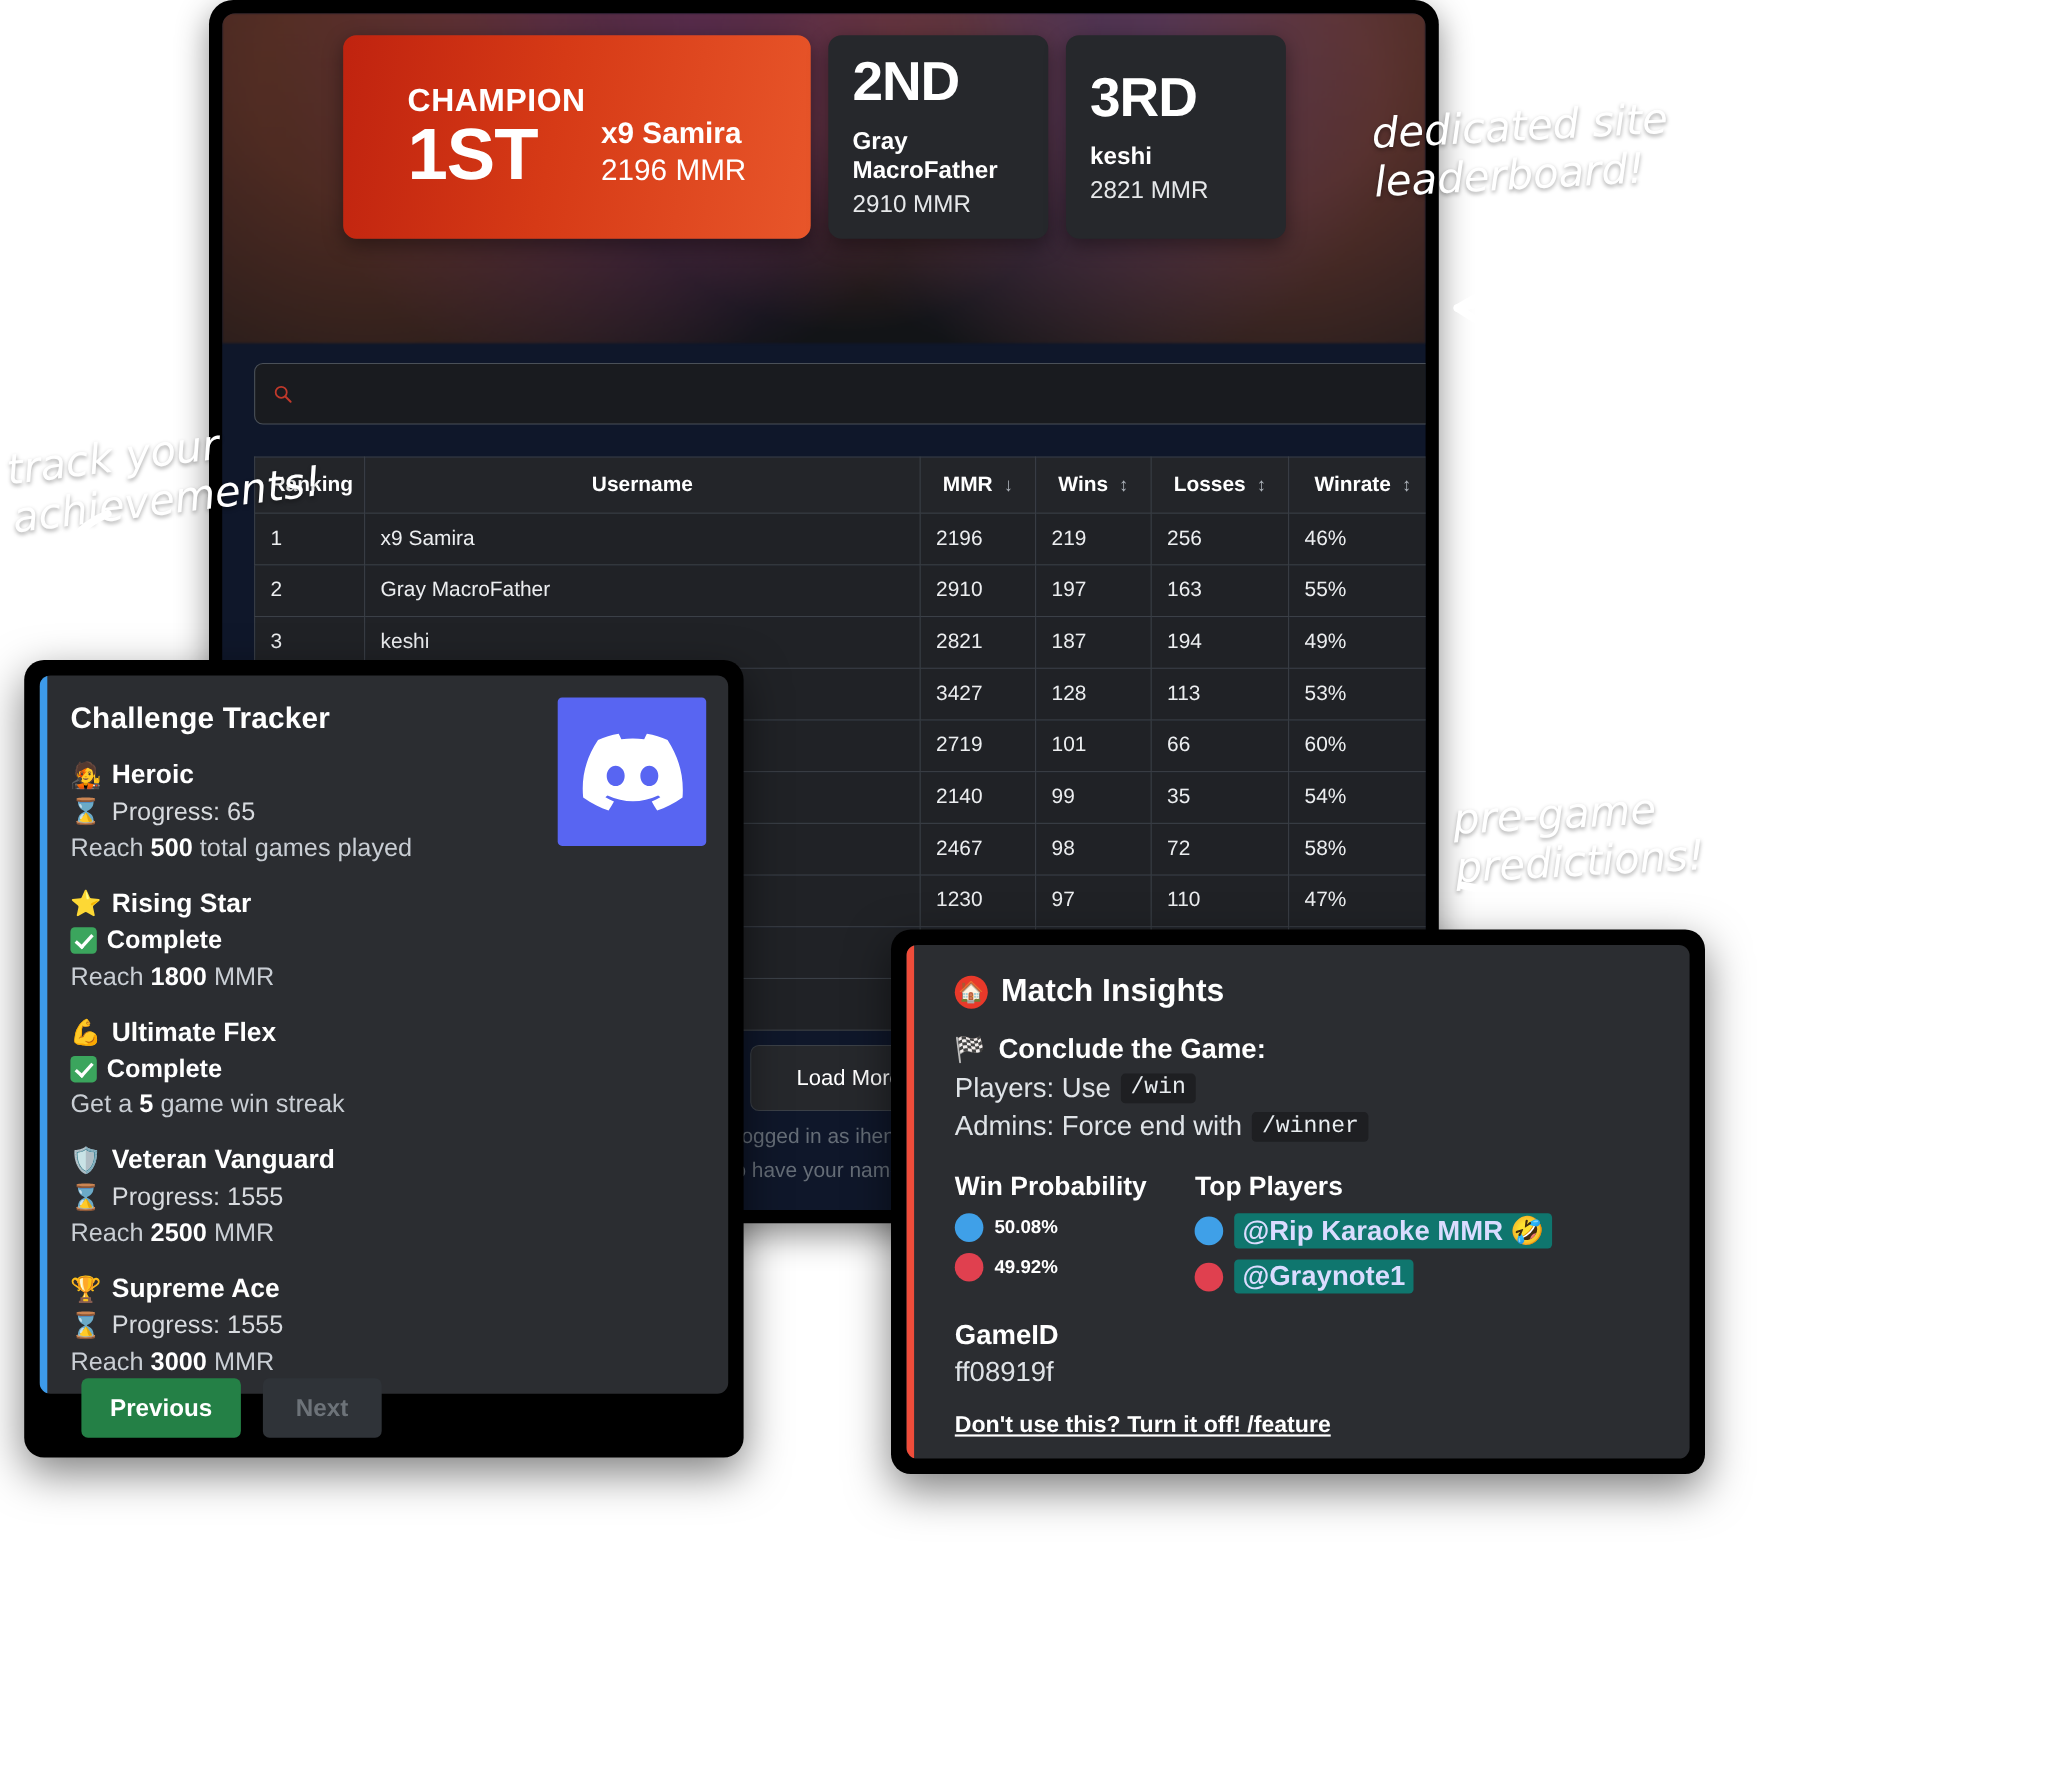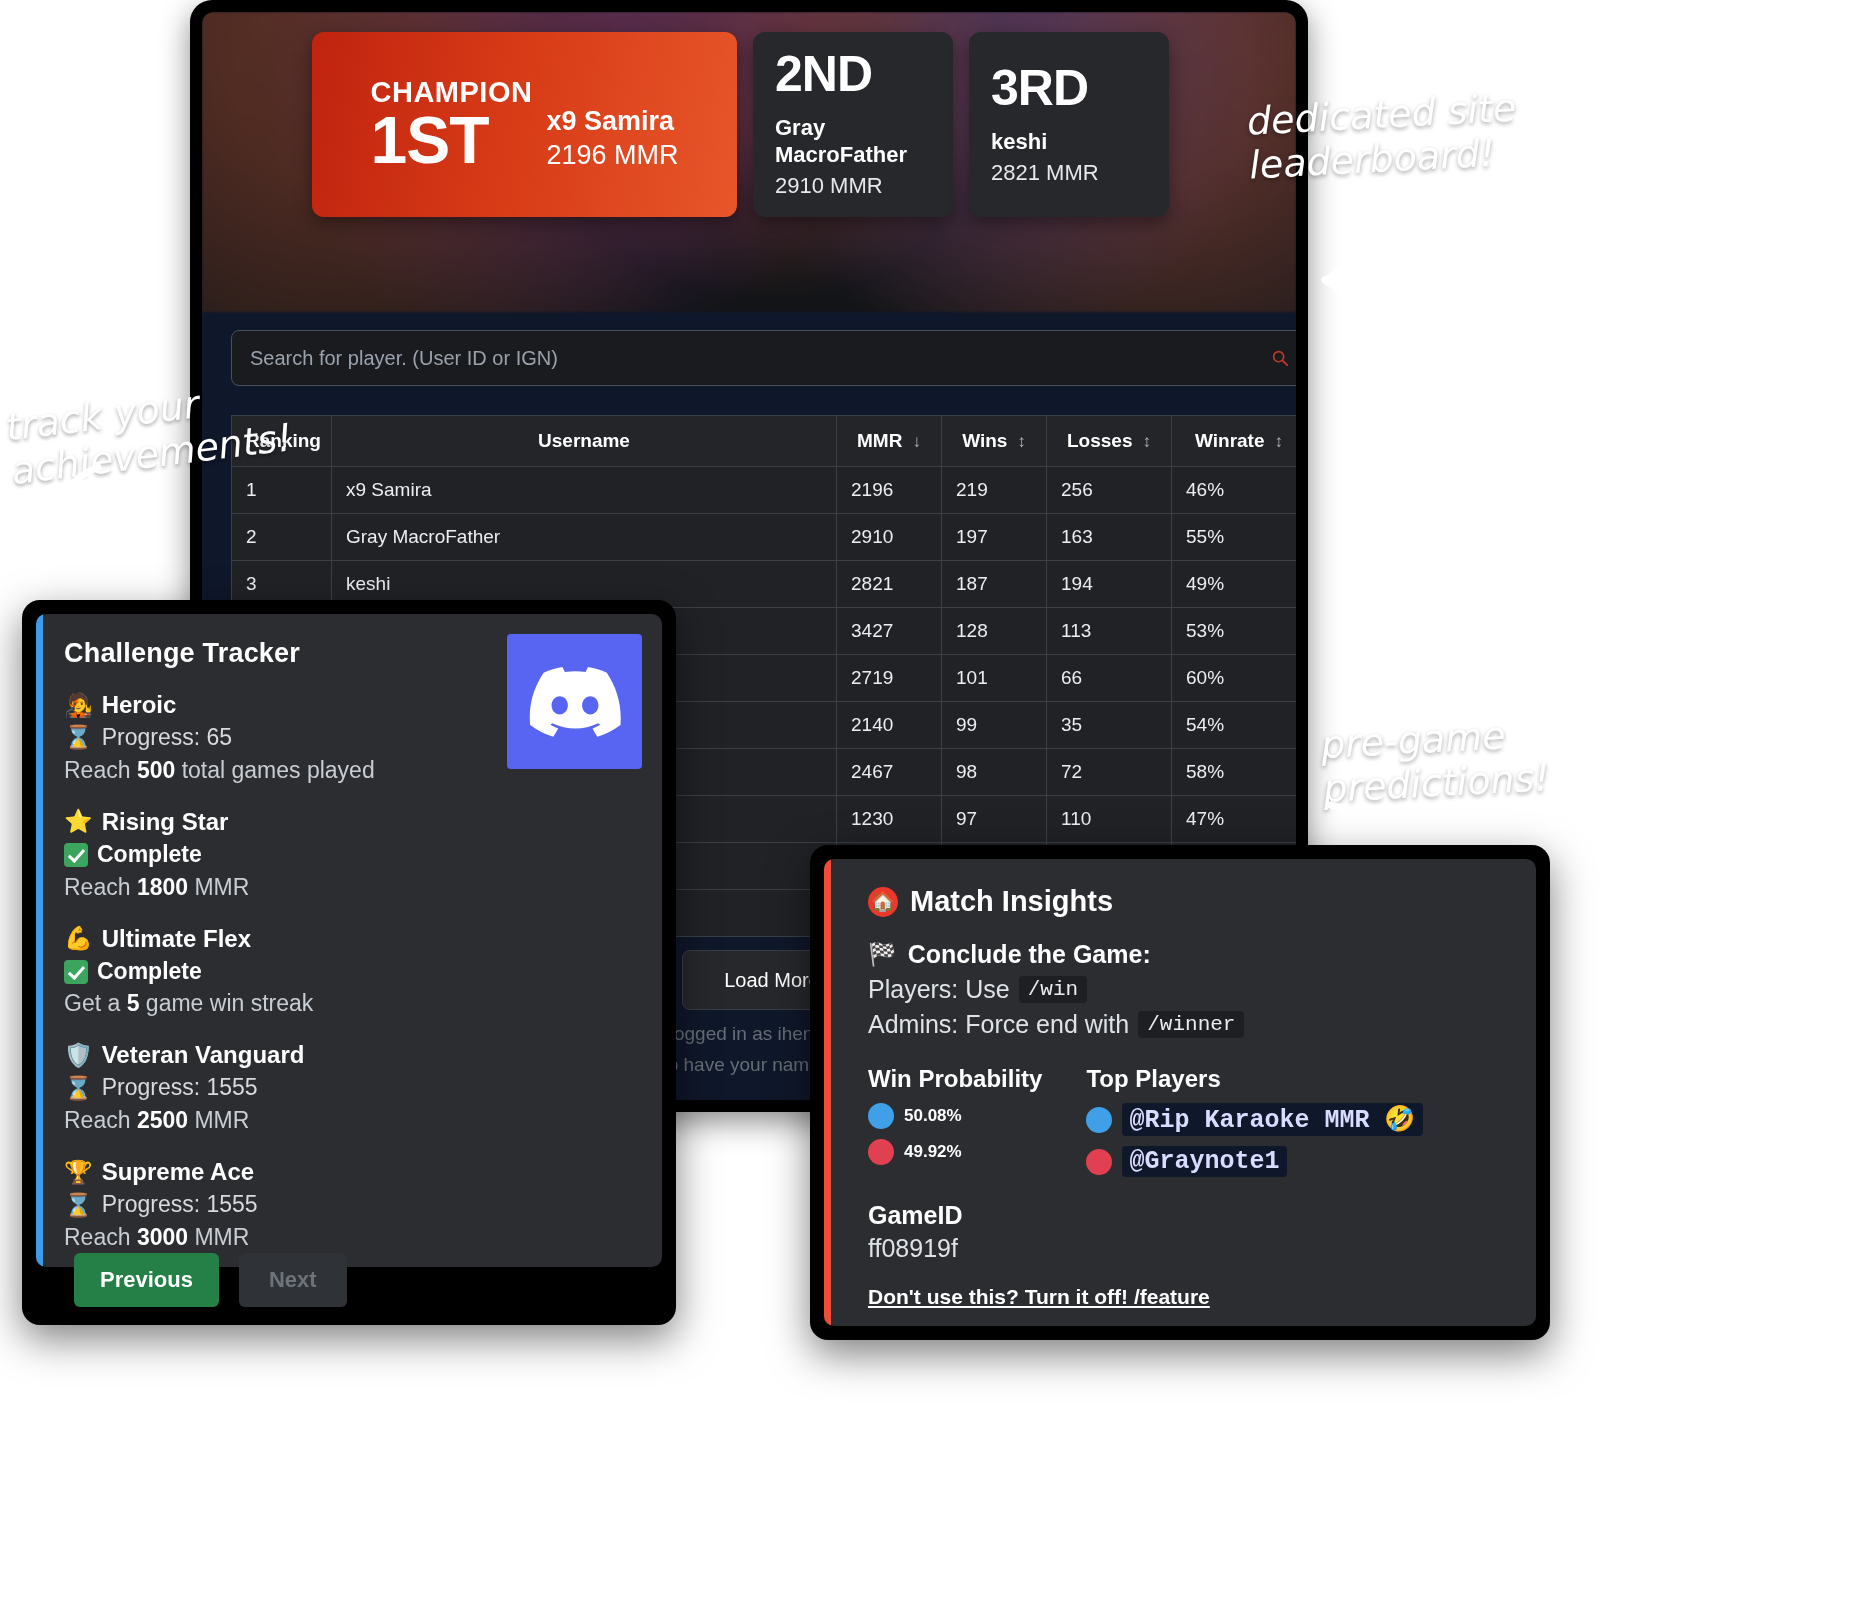--- a/index.html
+++ b/index.html
@@ -179,22 +179,22 @@
     font-family:"Liberation Mono",monospace;font-size:21px;
   }
   #mi-columns{display:flex;gap:44px;margin-top:26px;}
   .mi-col-head{color:#fff;font-size:24px;font-weight:bold;}
   .mi-row{display:flex;align-items:center;gap:10px;margin-top:10px;}
   .dot{width:26px;height:26px;border-radius:50%;flex:0 0 auto;}
   .dot.blue{background:#3fa0e8;}
   .dot.red{background:#e0404f;}
   .mi-val{color:#fff;font-size:17px;font-weight:bold;}
   .mention{
-    background:#0f172a;color:#dadcff;border-radius:4px;padding:1px 7px;
-    font-size:25px;font-weight:bold;font-family:Liberation Mono, monospace;
+    background:#0f766e;color:#dadcff;border-radius:4px;padding:1px 7px;
+    font-size:25px;font-weight:bold;
   }
   #mi-gameid-label{color:#fff;font-size:25px;font-weight:bold;margin-top:24px;}
   #mi-gameid-value{color:#dfe3e7;font-size:25px;margin-top:4px;}
   #mi-footer{color:#ffffff;font-size:21px;font-weight:bold;margin-top:22px;text-decoration:underline;}
 
   
   .anno{
     position:absolute;color:#ffffff;font-size:38px;line-height:1.15;
     font-family:"DejaVu Sans", sans-serif;font-style:italic;
     text-shadow:0 2px 4px rgba(0,0,0,.35);
@@ -234,21 +234,20 @@
 
         <div class="podium-card" id="podium-card-3">
           <div class="pn-place">3RD</div>
           <div class="pn-name">keshi</div>
           <div class="pn-mmr">2821 MMR</div>
         </div>
       </div>
 
       <div id="search-row">
         <div id="search-box">
-          <input id="search-input" type="text" placeholder="Search for player. (User ID or IGN)" style="">
           <span id="search-icon">
             <svg viewBox="0 0 20 20" width="18" height="18">
               <circle cx="8.5" cy="8.5" r="5.6" fill="none" stroke="#c0392b" stroke-width="1.8"></circle>
               <line x1="12.7" y1="12.7" x2="18" y2="18" stroke="#c0392b" stroke-width="2" stroke-linecap="round"></line>
             </svg>
           </span>
         </div>
       </div>
 
       <table id="leaderboard-table">

